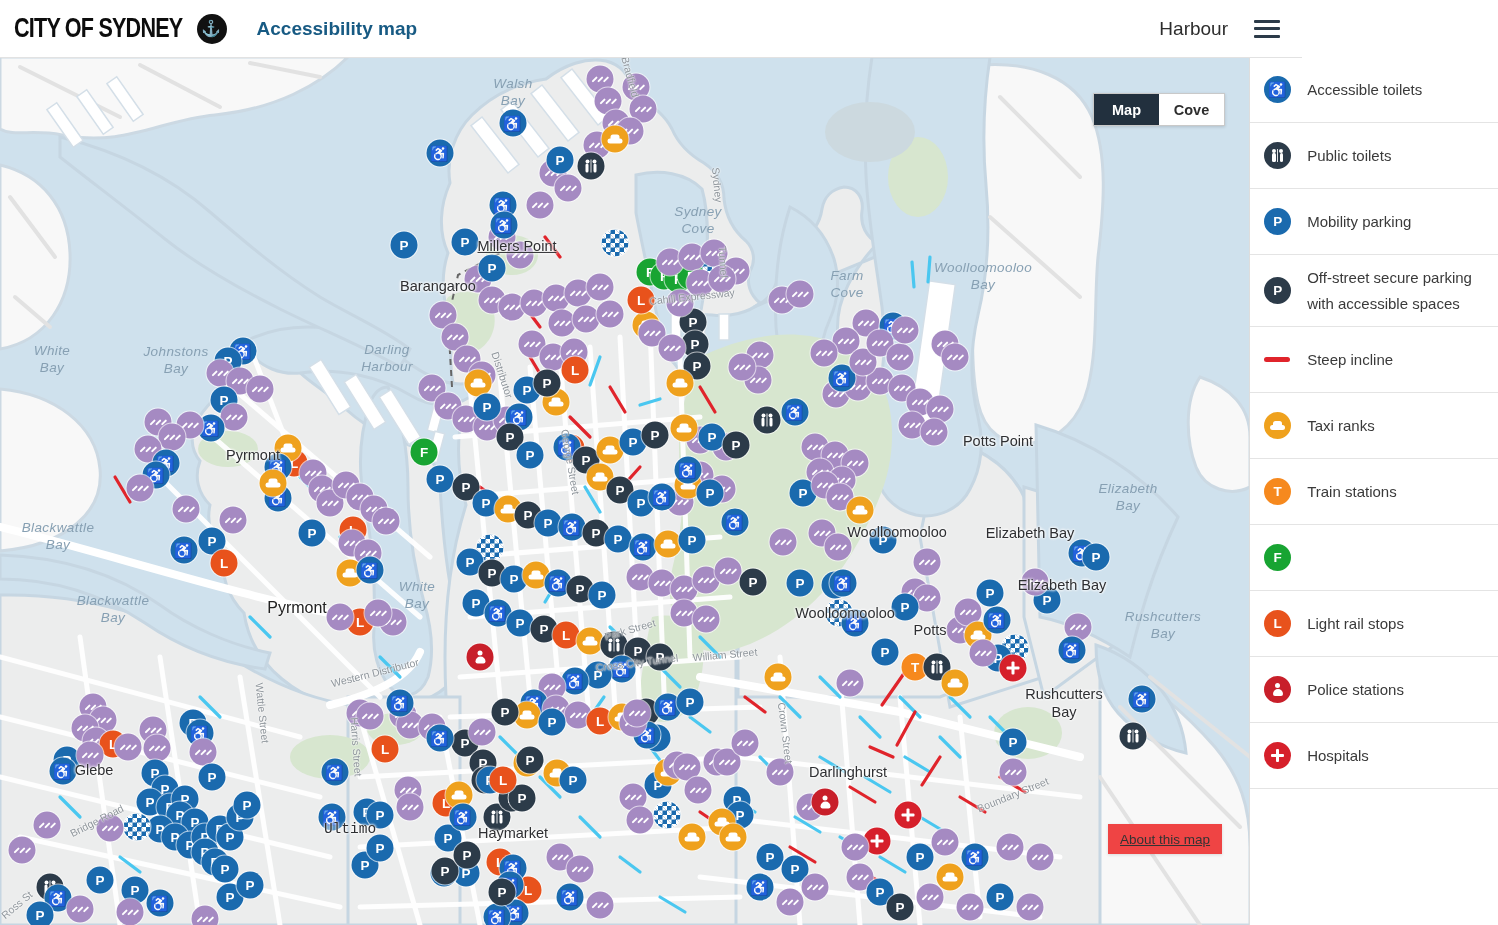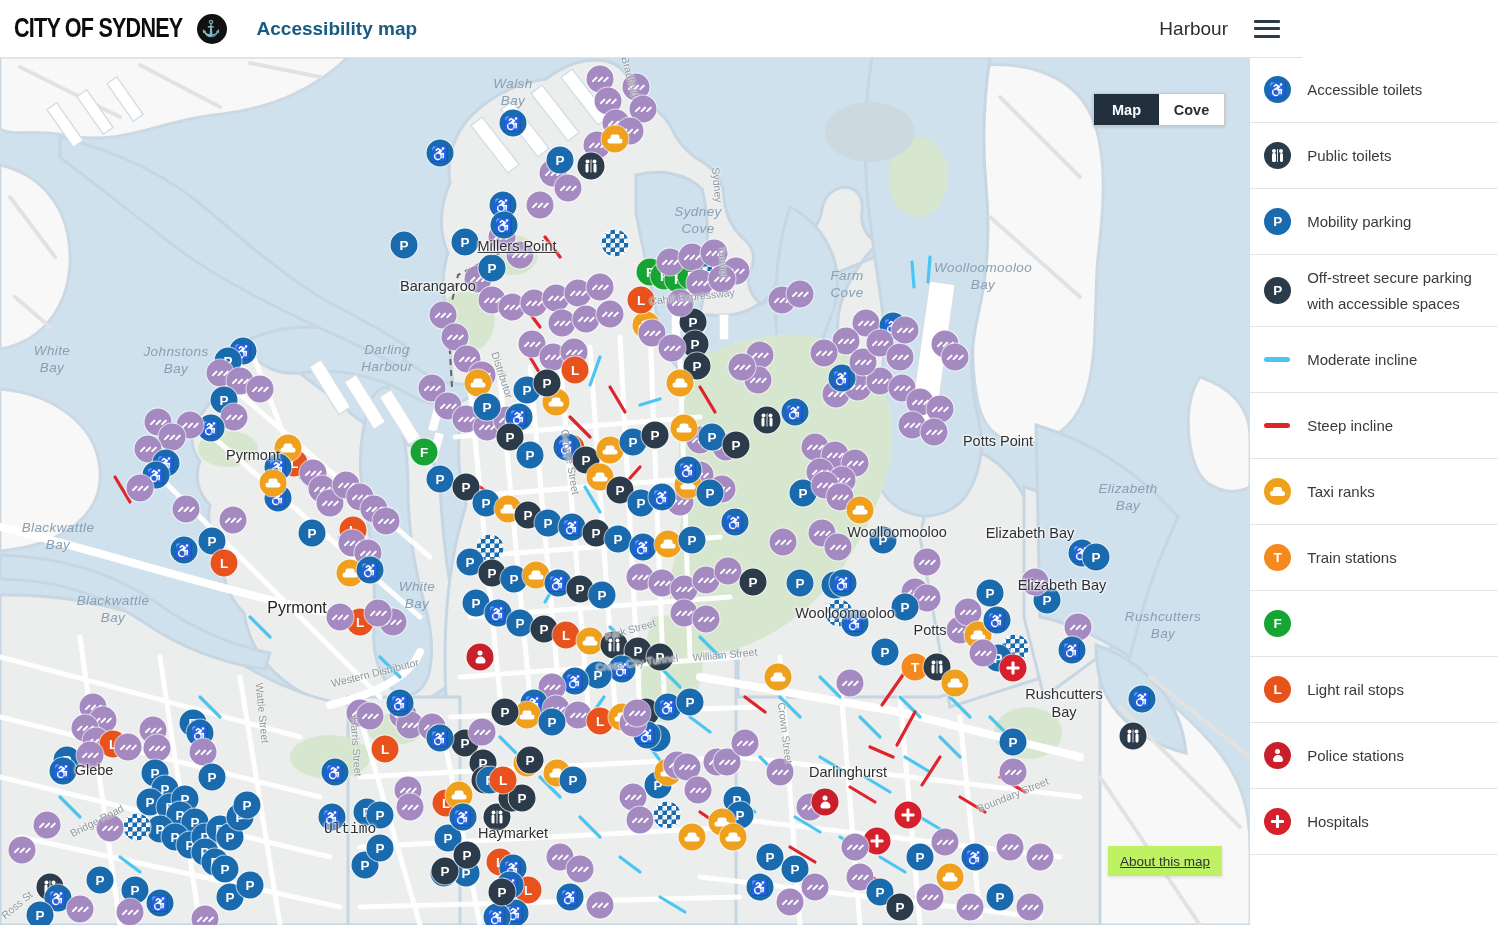--- a/index.html
+++ b/index.html
@@ -57,21 +57,21 @@
   .lbl{position:absolute;transform:translate(-50%,-50%);text-align:center;pointer-events:none;white-space:pre-line;z-index:5;line-height:1.25;}
   .lbl-w{color:#87a0b3;font-style:italic;font-size:13.5px;letter-spacing:.4px;}
   .lbl-s{color:#2e2f32;font-size:14.5px;text-shadow:0 0 3px #fff,0 0 3px #fff,0 0 3px #fff;z-index:6;}
   .lbl-s2{color:#222;font-size:16px;text-shadow:0 0 3px #fff,0 0 3px #fff;z-index:6;}
   .lbl-t{color:#8e959b;font-size:10.5px;text-shadow:0 0 2px #fff,0 0 2px #fff;white-space:nowrap;}
   
   .toggle{position:absolute;left:1093px;top:36px;width:130px;height:31px;background:#fff;border:1px solid #c9c9c9;display:flex;z-index:20;box-shadow:0 1px 3px rgba(0,0,0,.15);}
   .toggle .tbtn{flex:1;display:flex;align-items:center;justify-content:center;font-size:14.5px;font-weight:bold;cursor:pointer;}
   .toggle .active{background:#22303e;color:#fff;}
   .toggle .inactive{background:#fff;color:#2d2d2d;}
-  .about{position:absolute;left:1108px;top:789px;background:#bef264;padding:6px 12px;z-index:20;box-shadow:0 1px 3px rgba(0,0,0,.12);}
+  .about{position:absolute;left:1108px;top:767px;background:#ef4444;padding:6px 12px;z-index:20;box-shadow:0 1px 3px rgba(0,0,0,.12);}
   .about a{font-size:13.5px;color:#333;text-decoration:underline;cursor:pointer;}
   
   .sidebar{width:248px;height:868px;background:#fff;border-left:1px solid #ddd;overflow:hidden;}
   .leg-item{display:flex;align-items:center;border-bottom:1px solid #e4e4e4;padding:0 12px 0 14px;min-height:65px;cursor:pointer;}
   .leg-icon{width:27px;height:27px;border-radius:50%;flex:0 0 27px;display:flex;align-items:center;justify-content:center;margin-right:16px;}
   .leg-line{width:26px;height:5px;border-radius:3px;flex:0 0 26px;margin-right:17px;}
   .leg-label{font-size:15px;color:#3a3a3a;line-height:1.7;padding:10px 0;}
 </style>
 </head>
 <body>
@@ -2292,24 +2292,20 @@
           </span>
           <span class="leg-label">Mobility parking</span>
         </div>
         <div class="leg-item">
           <span class="leg-icon m-osp" style="background-color:#2c3b49">
             <span class="gl">P</span>
           </span>
           <span class="leg-label">Off-street secure parking with accessible spaces</span>
         </div>
         <div class="leg-item">
-          <span class="leg-line" style="background:#4ac7f0"></span>
-          <span class="leg-label">Moderate incline</span>
-        </div>
-        <div class="leg-item">
           <span class="leg-line" style="background:#e0242b"></span>
           <span class="leg-label">Steep incline</span>
         </div>
         <div class="leg-item">
           <span class="leg-icon m-tx" style="background-color:#efa11d">
             <span class="car"></span>
           </span>
           <span class="leg-label">Taxi ranks</span>
         </div>
         <div class="leg-item">

